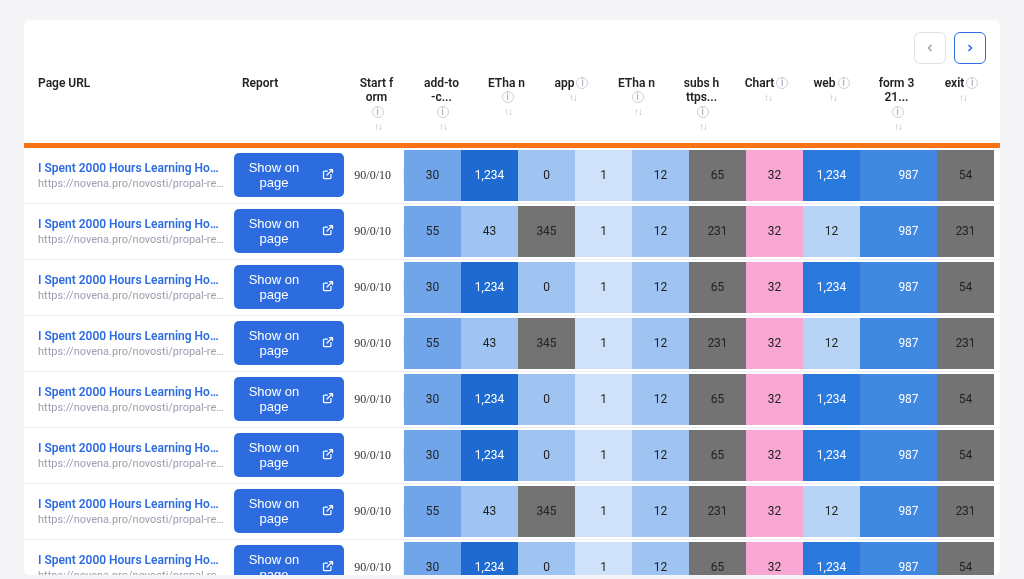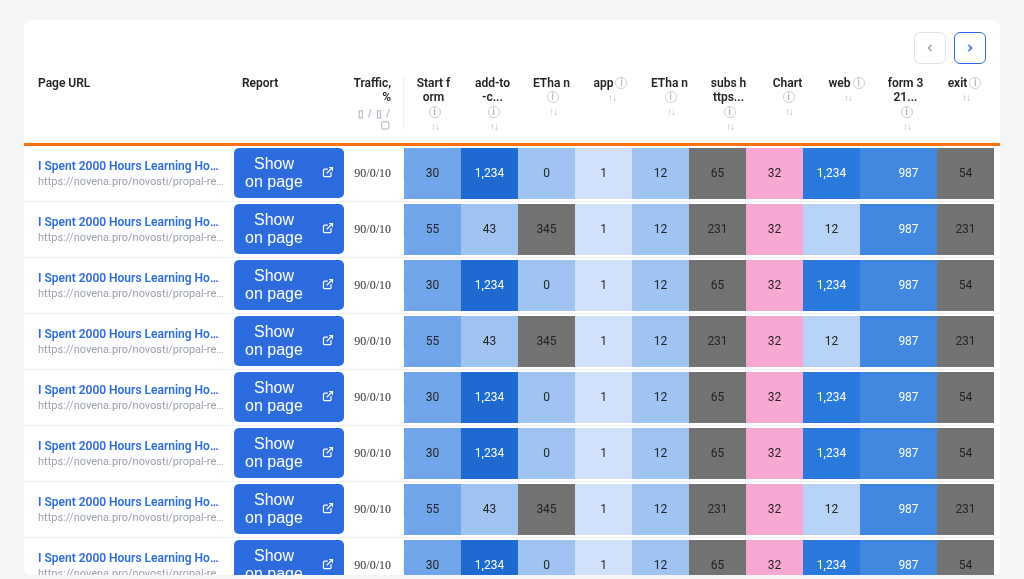--- a/index.html
+++ b/index.html
@@ -39,21 +39,21 @@
     border-color: #2d6cdf;
     color: #2d6cdf;
   }
   .pager svg { width: 12px; height: 12px; }
 
   
   .thead {
     display: flex;
     align-items: flex-start;
     padding: 56px 0 10px 0;
-    border-bottom: 3px solid #f97316;
+    border-bottom: 5px solid #f97316;
   }
   .th {
     font-size: 12px;
     font-weight: 600;
     color: #222;
     padding: 0 8px;
   }
   .th .info {
     font-size: 10px;
     color: #b5bbc6;
@@ -111,21 +111,21 @@
     text-overflow: ellipsis;
     margin-top: 2px;
   }
   .row .col-report { }
   .btn-show {
     background: #2d6cdf;
     color: #fff;
     border: none;
     border-radius: 5px;
     padding: 7px 10px;
-    font-size: 16px;
+    font-size: 13px;
     font-weight: 500;
     cursor: pointer;
     display: inline-flex;
     align-items: center;
     gap: 18px;
   }
   .btn-show svg { width: 12px; height: 12px; }
   .row .col-traffic { font-size: 12px; color: #333; text-align:right; padding-right:12px;font-family:Liberation Serif, serif;}
   .heat {
     flex: 1;
@@ -178,24 +178,20 @@
     </button>
   </div>
 
   <div class="thead">
     <div class="th col-url">
       <span>Page URL</span>
     </div>
     <div class="th col-report">
       <span>Report</span>
     </div>
-    <div class="th col-traffic">
-      <div>Traffic, %</div>
-      <div class="th-sub">▯ / ▯ / ▢</div>
-    </div>
     <div id="metric-headers" style="flex:1;display:flex;">
         <div class="th col-metric"><span class="label">Start form</span><span class="info">i</span><br><span class="sort">↑↓</span></div>
         <div class="th col-metric"><span class="label">add-to-c...</span><span class="info">i</span><br><span class="sort">↑↓</span></div>
         <div class="th col-metric"><span class="label">ETha n</span><span class="info">i</span><br><span class="sort">↑↓</span></div>
         <div class="th col-metric"><span class="label">app</span><span class="info">i</span><br><span class="sort">↑↓</span></div>
         <div class="th col-metric"><span class="label">ETha n</span><span class="info">i</span><br><span class="sort">↑↓</span></div>
         <div class="th col-metric"><span class="label">subs https...</span><span class="info">i</span><br><span class="sort">↑↓</span></div>
         <div class="th col-metric"><span class="label">Chart</span><span class="info">i</span><br><span class="sort">↑↓</span></div>
         <div class="th col-metric"><span class="label">web</span><span class="info">i</span><br><span class="sort">↑↓</span></div>
         <div class="th col-metric"><span class="label">form 321...</span><span class="info">i</span><br><span class="sort">↑↓</span></div>

